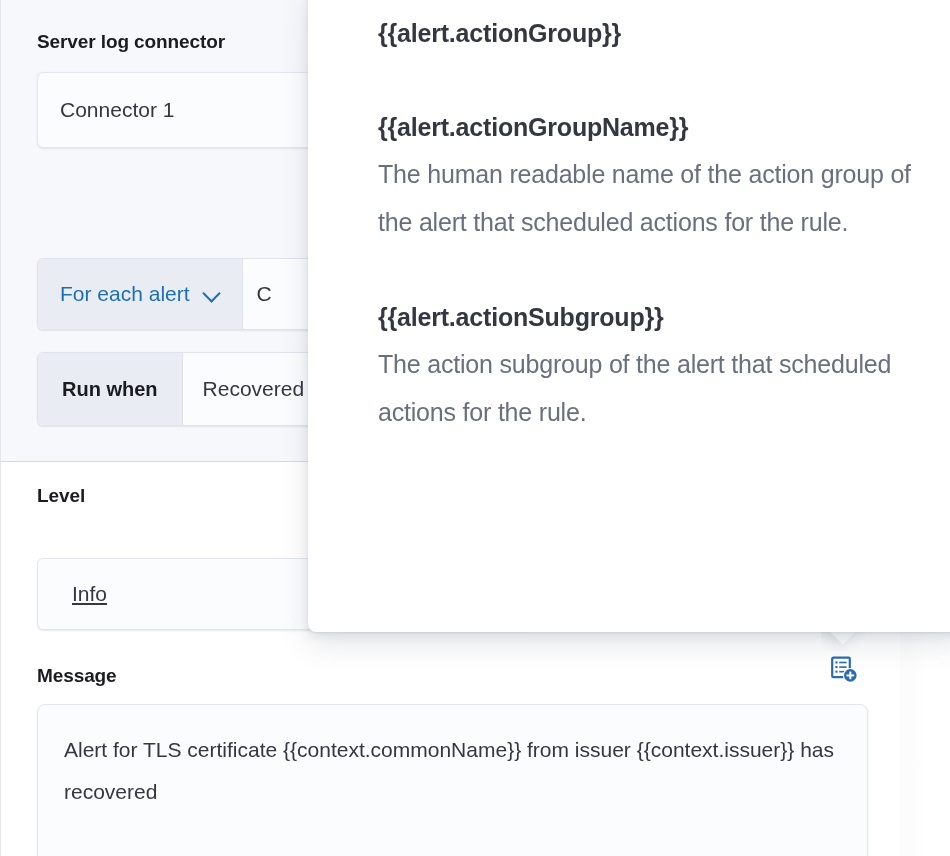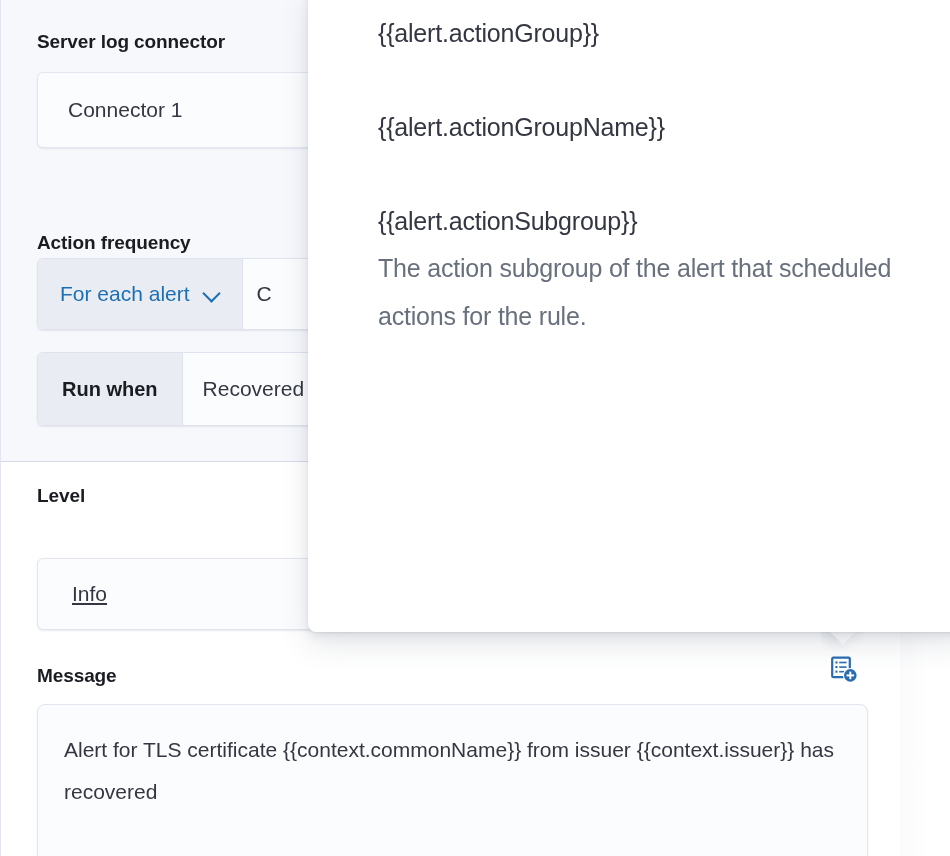--- a/index.html
+++ b/index.html
@@ -71,21 +71,21 @@
 
   
   #server-log-label {
     position: absolute;
     left: 37px; top: 17px;
   }
   #connector-field {
     position: absolute;
     left: 37px; top: 72px;
     width: 500px; height: 76px;
-    padding: 0 30px;
+    padding: 0 22px;
   }
 
   
   #action-frequency-label {
     position: absolute;
     left: 37px; top: 218px;
   }
 
   #frequency-row {
     position: absolute;
@@ -239,20 +239,21 @@
     border-radius: 6px;
     border: 3px solid #ffffff;
   }
 
   .var-block { margin-bottom: 48px; }
   .var-name {
     font-size: 25px;
     line-height: 46px;
     color: #343741;
     letter-spacing: -0.2px;
+    font-weight: bold;
   }
   .var-desc {
     font-size: 25px;
     line-height: 48px;
     color: #69707d;
     letter-spacing: -0.2px;
   }
 
   
   #popover-arrow {
@@ -297,21 +298,20 @@
 
     <div class="panel-upper"></div>
     <div class="panel-lower"></div>
 
     <div id="server-log-label" class="field-label">Server log connector</div>
 
     <div id="connector-field" class="euifield">
       <span>Connector 1</span>
     </div>
 
-    <div id="action-frequency-label" class="field-label">Action frequency</div>
 
     <div id="runwhen-row">
       <div id="runwhen-prepend">Run when</div>
       <div id="runwhen-value">
         <span>Recovered</span>
       </div>
     </div>
 
     <div id="frequency-row">
       <div id="frequency-select">
@@ -354,20 +354,21 @@
 
   <div id="vars-popover">
     <div id="vars-scroll">
 
       <div class="var-block">
         <div class="var-name">{{alert.actionGroup}}</div>
       </div>
 
       <div class="var-block">
         <div class="var-name">{{alert.actionGroupName}}</div>
+        <div class="var-desc">The human readable name of the action group of the alert that scheduled actions for the rule.</div>
       </div>
 
       <div class="var-block">
         <div class="var-name">{{alert.actionSubgroup}}</div>
         <div class="var-desc">The action subgroup of the alert that scheduled actions for the rule.</div>
       </div>
 
     </div>
   </div>
 

